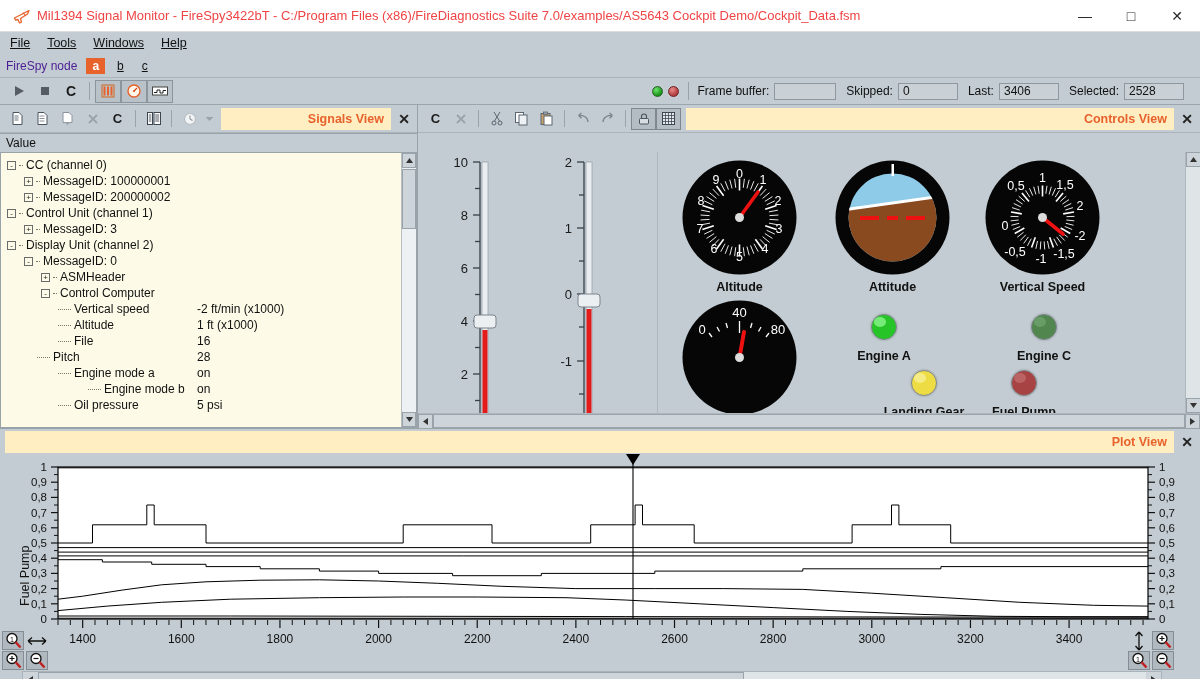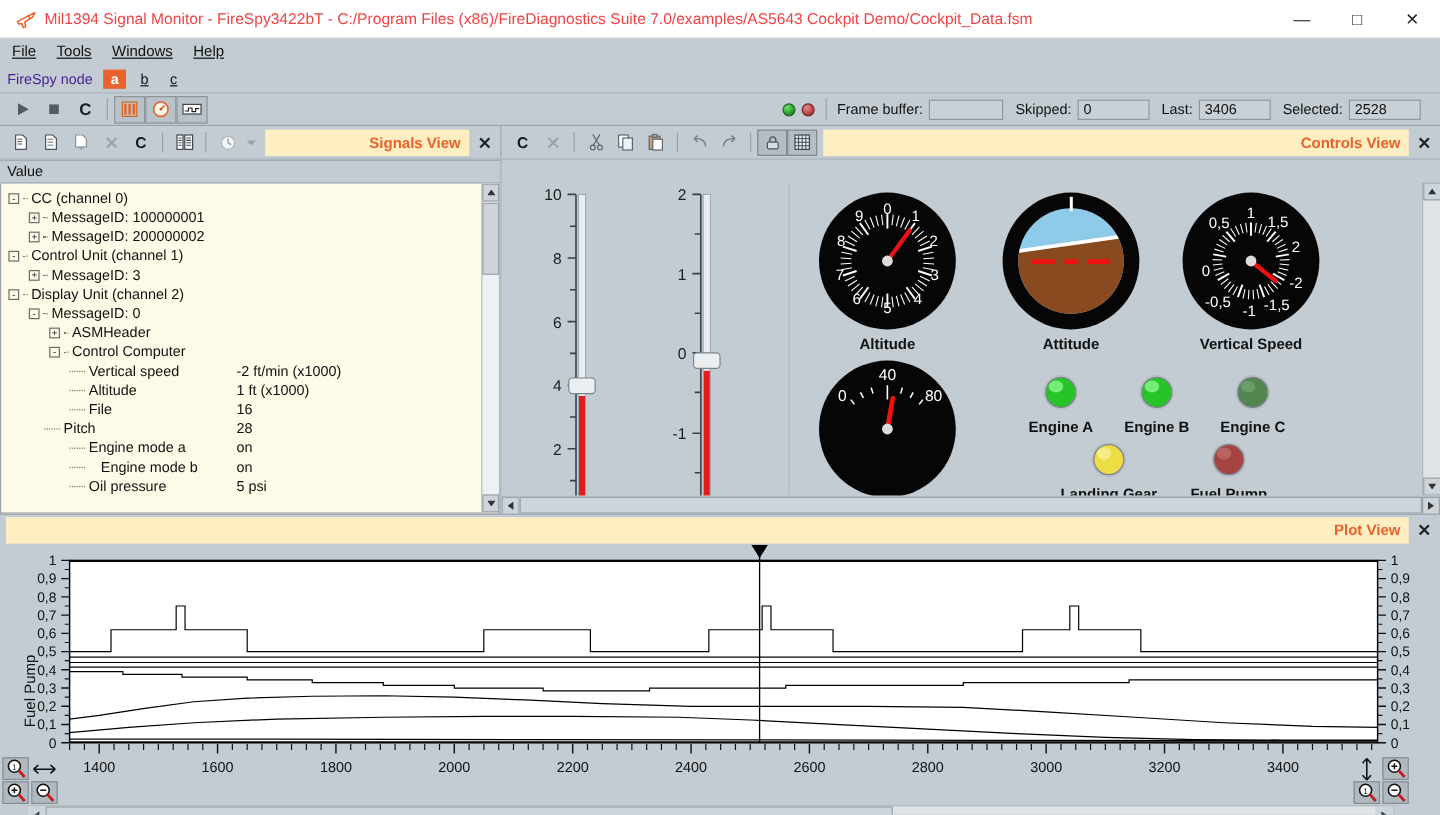--- a/index.html
+++ b/index.html
@@ -357,21 +357,21 @@
             <div class="tval">28</div>
           </div>
           <div class="trow">
             <div class="tname" style="padding-left: 57px;">
               <span class="dots" style="width: 13px;"></span>
               <span>Engine mode a</span>
             </div>
             <div class="tval">on</div>
           </div>
           <div class="trow">
-            <div class="tname" style="padding-left: 57px; gap: 10px;">
+            <div class="tname" style="padding-left: 87px;">
               <span class="dots" style="width: 13px;"></span>
               <span>Engine mode b</span>
             </div>
             <div class="tval">on</div>
           </div>
           <div class="trow">
             <div class="tname" style="padding-left: 57px;">
               <span class="dots" style="width: 13px;"></span>
               <span>Oil pressure</span>
             </div>
@@ -695,29 +695,20 @@
         </div>
 
         <div style="position:absolute;left:190px;top:158px;text-align:center;width:72px;">
           <svg width="34" height="34" viewBox="0 0 34 34">
             <circle cx="17" cy="17" r="14.5" fill="#b7bfc5"></circle>
             <circle cx="17" cy="17" r="12.5" fill="#27c427"></circle>
             <circle cx="17" cy="17" r="12.5" fill="none" stroke="#7d868d" stroke-width="1"></circle>
             <ellipse cx="13" cy="12" rx="6" ry="5" fill="#86f286" opacity="0.85"></ellipse>
           </svg>
           <div class="gauge-label">Engine A</div>
-        </div>
-        <div style="position:absolute;left:270px;top:158px;text-align:center;width:72px;">
-          <svg width="34" height="34" viewBox="0 0 34 34">
-            <circle cx="17" cy="17" r="14.5" fill="#b7bfc5"></circle>
-            <circle cx="17" cy="17" r="12.5" fill="#27c427"></circle>
-            <circle cx="17" cy="17" r="12.5" fill="none" stroke="#7d868d" stroke-width="1"></circle>
-            <ellipse cx="13" cy="12" rx="6" ry="5" fill="#86f286" opacity="0.85"></ellipse>
-          </svg>
-          <div class="gauge-label">Engine B</div>
         </div>
         <div style="position:absolute;left:350px;top:158px;text-align:center;width:72px;">
           <svg width="34" height="34" viewBox="0 0 34 34">
             <circle cx="17" cy="17" r="14.5" fill="#b7bfc5"></circle>
             <circle cx="17" cy="17" r="12.5" fill="#51864f"></circle>
             <circle cx="17" cy="17" r="12.5" fill="none" stroke="#7d868d" stroke-width="1"></circle>
             <ellipse cx="13" cy="12" rx="6" ry="5" fill="#74a772" opacity="0.7"></ellipse>
           </svg>
           <div class="gauge-label">Engine C</div>
         </div>

